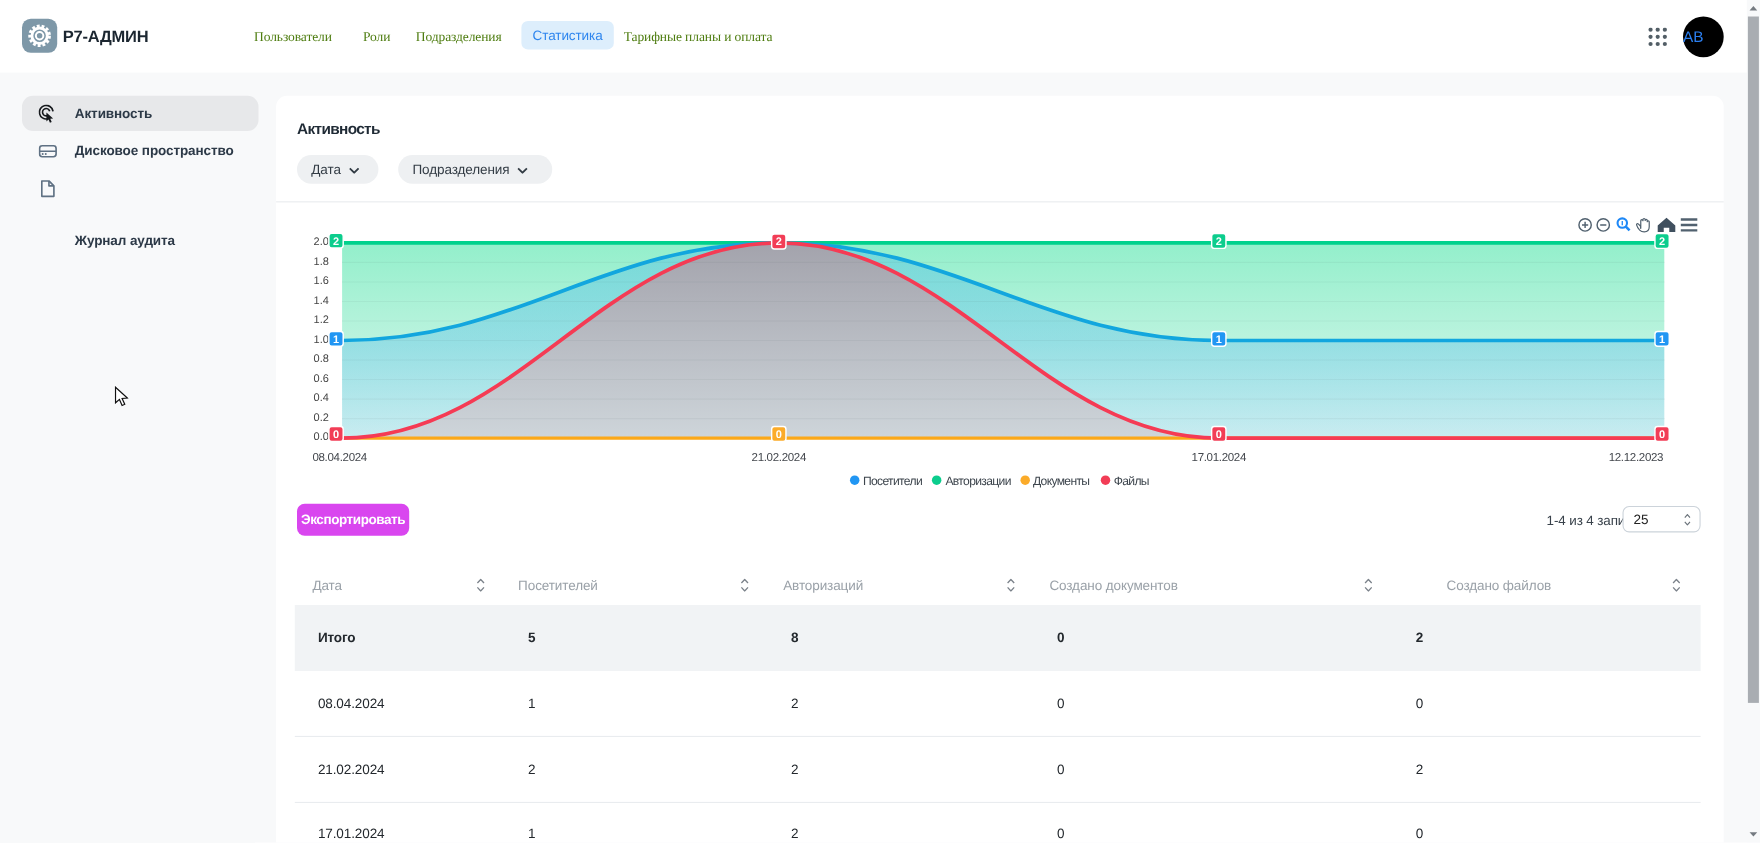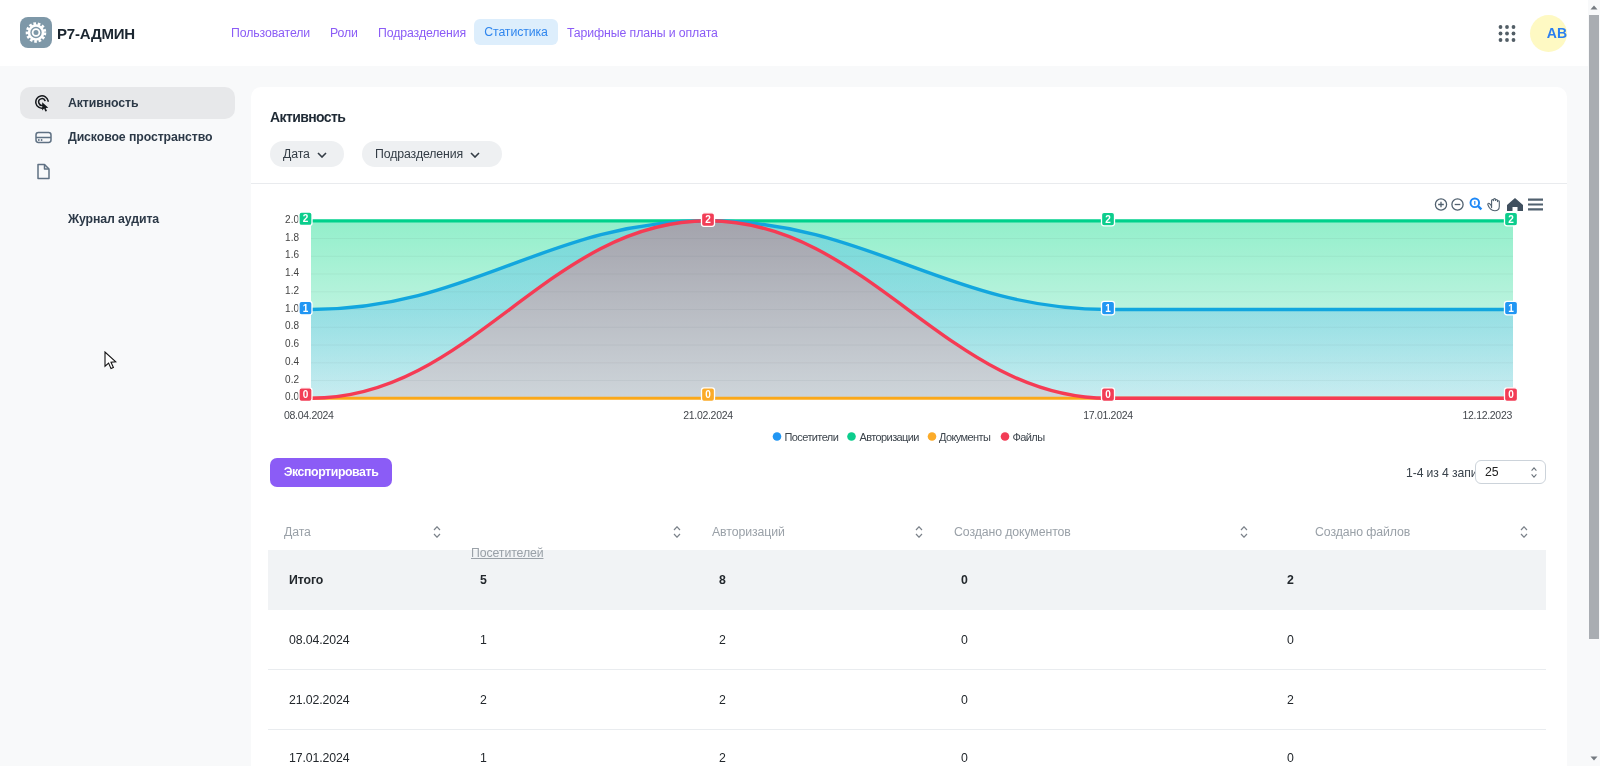--- a/index.html
+++ b/index.html
@@ -1,30 +1,30 @@
 <!DOCTYPE html>
 <html><head><meta charset="utf-8">
 <style>
 *{margin:0;padding:0;box-sizing:border-box;}
 html,body{width:1600px;height:766px;overflow:hidden;}
 body{font-family:"Liberation Sans",sans-serif;background:#f8f9fa;position:relative;}
 #hdr{position:absolute;left:0;top:0;width:1600px;height:66px;background:#fff;}
 #logo{position:absolute;left:20px;top:17px;width:32px;height:31px;border-radius:8px;background:#7e98a8;}
 #brand{position:absolute;left:57px;top:25px;font-size:15px;font-weight:bold;color:#1b2630;letter-spacing:-.2px;}
-.nav{position:absolute;top:26px;font-size:12.3px;letter-spacing:-.1px;color:#8b5cf6;}
+.nav{position:absolute;top:26px;font-size:12.3px;letter-spacing:-.1px;color:#4d7c0f;font-family:Liberation Serif, serif;}
 #npill{position:absolute;left:474px;top:19px;width:84px;height:26px;background:#ddeefc;border-radius:6px;color:#2f86ee;font-size:12.3px;letter-spacing:-.1px;text-align:center;line-height:26px;}
 #grid9{position:absolute;left:1498px;top:25px;}
-#ava{position:absolute;left:1530px;top:15px;width:37px;height:37px;border-radius:50%;background:#fef9c3;color:#2b7ff0;font-weight:bold;font-size:14px;text-align:right;line-height:37px;}
+#ava{position:absolute;left:1530px;top:15px;width:37px;height:37px;border-radius:50%;background:#000000;color:#2b7ff0;font-weight:normal;font-size:14px;text-align:left;line-height:37px;}
 #side{position:absolute;left:0;top:66px;width:250px;}
 .spill{position:absolute;left:20px;top:21px;width:215px;height:32px;background:#e7e8ea;border-radius:10px;}
 .sitem{position:absolute;font-size:12.3px;letter-spacing:-.1px;color:#2c3947;white-space:nowrap;font-weight:bold;}
 .sicon{position:absolute;left:35px;}
 #card{position:absolute;left:251px;top:87px;width:1316px;height:913px;background:#fff;border-radius:10px;}
 .pill{position:absolute;top:141px;height:26px;background:#eef0f2;border-radius:13px;font-size:12.3px;letter-spacing:-.1px;color:#333c45;line-height:26px;white-space:nowrap;}
-#expbtn{position:absolute;left:270px;top:458px;width:122px;height:29px;background:#8b5cf6;border-radius:7px;color:#fff;font-weight:bold;font-size:12.3px;letter-spacing:-.4px;text-align:center;line-height:29px;}
+#expbtn{position:absolute;left:270px;top:458px;width:102px;height:29px;background:#d946ef;border-radius:7px;color:#fff;font-weight:bold;font-size:12.3px;letter-spacing:-.4px;text-align:center;line-height:29px;}
 #records{position:absolute;left:1371px;top:466px;font-size:12.2px;letter-spacing:-.1px;color:#39424b;white-space:nowrap;margin-left:35px;}
 #pagesel{position:absolute;left:1475px;top:460px;width:71px;height:24px;border:1px solid #ccd3da;border-radius:6px;background:#fff;font-size:12.3px;color:#222;}
 #pagesel span{position:absolute;left:9px;top:4px;}
 .th{position:absolute;font-size:12.3px;letter-spacing:-.1px;color:#9aa1a8;white-space:nowrap;}
 .td{position:absolute;font-size:12.3px;letter-spacing:-.1px;color:#23282d;white-space:nowrap;text-align:center;}
 .bold{font-weight:bold;}
 #totrow{position:absolute;left:268px;top:550px;width:1278px;height:60px;background:#f1f3f5;}
 .rline{position:absolute;left:268px;width:1278px;height:1px;background:#e9ecef;}
 #sbar{position:absolute;left:1588px;top:0;width:12px;height:766px;background:#f8f9fa;}
 #sthumb{position:absolute;left:1589px;top:15px;width:10px;height:624px;background:#a9adb2;}
@@ -231,21 +231,21 @@
   <svg width="6" height="11" viewBox="0 0 6 11" style="position:absolute;right:8px;top:6px;">
     <path d="M0.6 3.6 L3 0.9 L5.4 3.6" fill="none" stroke="#6b737b" stroke-width="1.1"></path>
     <path d="M0.6 7.4 L3 10.1 L5.4 7.4" fill="none" stroke="#6b737b" stroke-width="1.1"></path>
   </svg>
 </div>
 <div id="totrow"></div>
 <div class="rline" style="top:669px;"></div>
 <div class="rline" style="top:729px;"></div>
 
 <div class="th" style="left:284px;top:525px;">Дата</div>
-<div class="th" style="left:471px;top:546px;text-decoration:underline;">Посетителей</div>
+<div class="th" style="left:471px;top:525px;">Посетителей</div>
 <div class="th" style="left:712px;top:525px;">Авторизаций</div>
 <div class="th" style="left:954px;top:525px;">Создано документов</div>
 <div class="th" style="left:1279px;top:525px;margin-left:36px;">Создано файлов</div>
 <svg class="sorti" style="position:absolute;left:433px;top:526px;" width="8" height="12" viewBox="0 0 8 12">
     <path d="M1 4 L4 0.8 L7 4" fill="none" stroke="#7b828a" stroke-width="1.2"></path>
     <path d="M1 8 L4 11.2 L7 8" fill="none" stroke="#7b828a" stroke-width="1.2"></path>
   </svg>
 <svg class="sorti" style="position:absolute;left:673px;top:526px;" width="8" height="12" viewBox="0 0 8 12">
     <path d="M1 4 L4 0.8 L7 4" fill="none" stroke="#7b828a" stroke-width="1.2"></path>
     <path d="M1 8 L4 11.2 L7 8" fill="none" stroke="#7b828a" stroke-width="1.2"></path>

